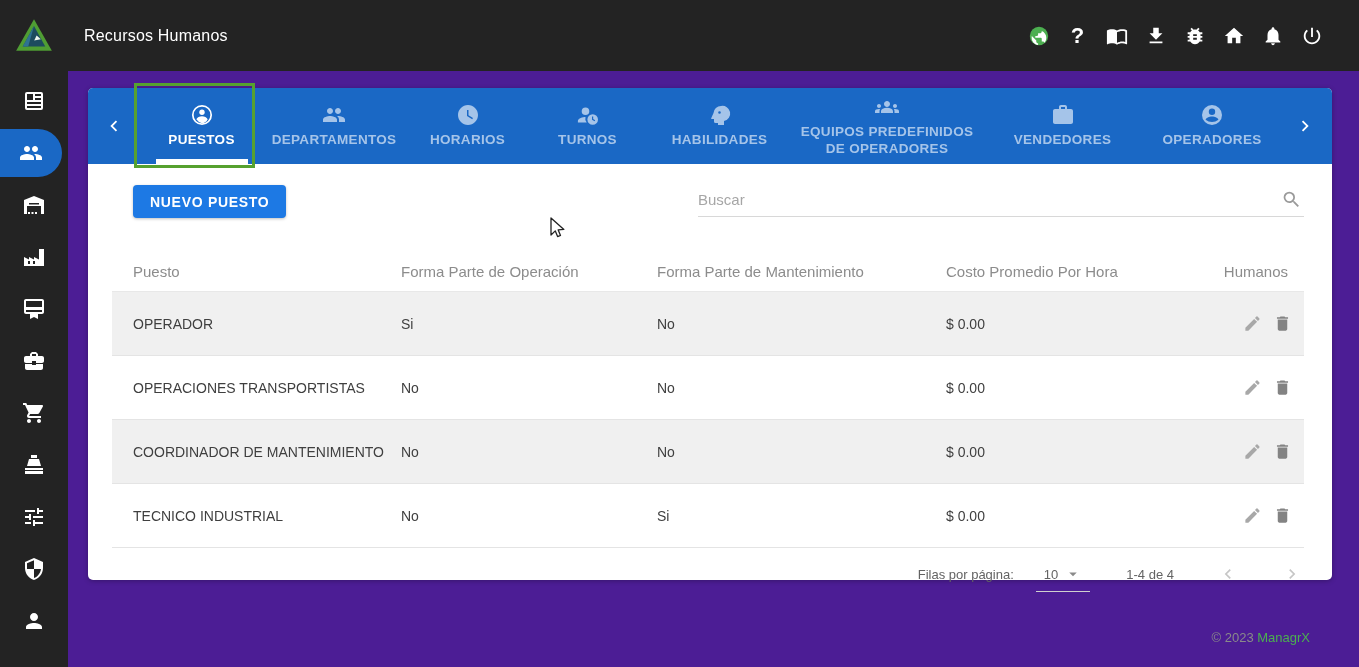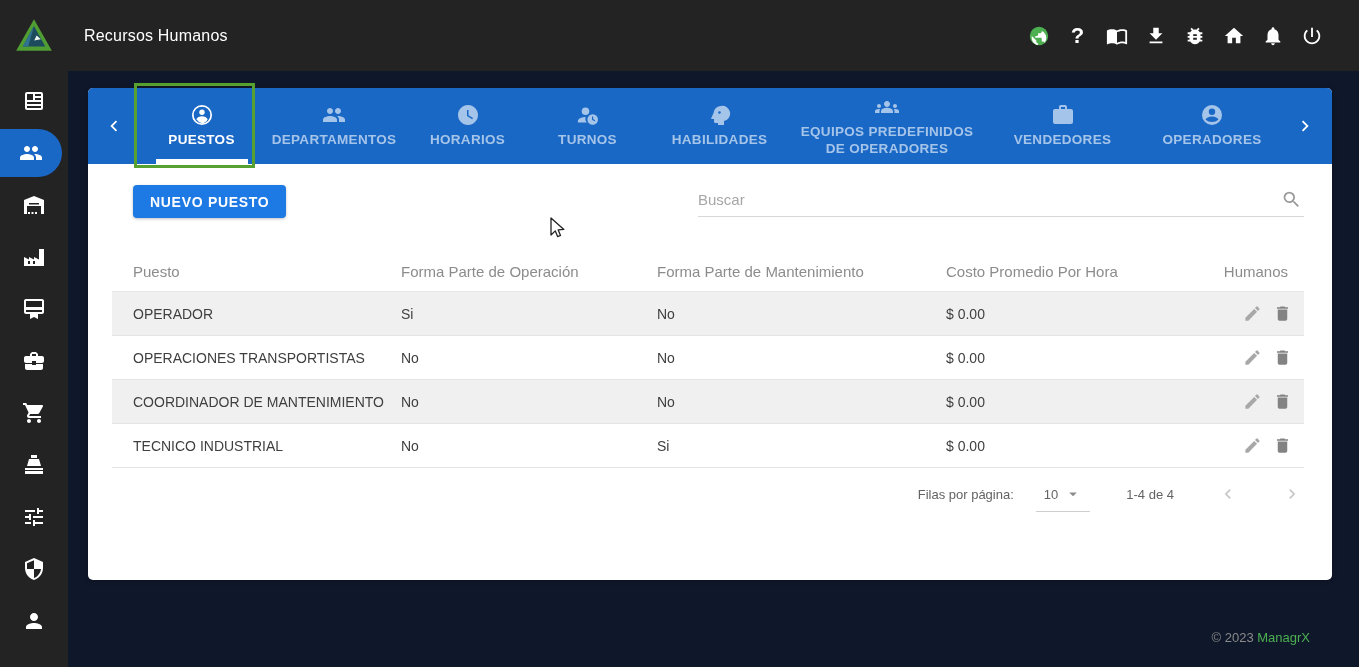--- a/index.html
+++ b/index.html
@@ -18,21 +18,21 @@
   .tb-btn{ width:23px; height:23px; color:#fff; display:flex; align-items:center; justify-content:center; cursor:pointer; }
   .tb-btn svg{ width:22px; height:22px; }
   .qmark{ font-size:22px; font-weight:bold; color:#fff; line-height:1; }
 
   
   .sidebar{ position:absolute; left:0; top:71px; width:68px; height:596px; background:var(--dark); padding-top:4px; z-index:2; }
   .side-item{ height:52px; display:flex; align-items:center; justify-content:center; color:#fff; cursor:pointer; }
   .side-item.active{ width:62px; height:48px; margin:2px 0; background:var(--bar-blue); border-radius:0 26px 26px 0; }
 
   
-  .main{ position:absolute; left:68px; top:71px; width:1291px; height:596px; background:#0f172a; }
+  .main{ position:absolute; left:68px; top:71px; width:1291px; height:596px; background:#4c1d95; }
   .card{ position:absolute; left:20px; top:17px; width:1244px; height:492px; background:#fff; border-radius:5px; box-shadow:0 1px 5px rgba(0,0,0,.28); }
 
   
   .tabbar{ height:76px; background:var(--bar-blue); border-radius:5px 5px 0 0; display:flex; align-items:stretch; }
   .nav-chev{ width:52px; display:flex; align-items:center; justify-content:center; color:#fff; cursor:pointer; }
   .nav-chev.next{ width:54px; }
   .nav-chev svg{ width:22px; height:22px; }
   .tab{ position:relative; display:flex; flex-direction:column; align-items:center; justify-content:center; gap:5px; color:#a5c4e9; font-size:13.5px; font-weight:bold; letter-spacing:.3px; text-align:center; line-height:1.2; cursor:pointer; }
   .tab.active{ color:#fff; }
   .tab.active::after{ content:""; position:absolute; bottom:0; left:50%; transform:translateX(-50%); width:92px; height:5px; background:#fff; }
@@ -43,21 +43,21 @@
   .search{ margin-left:auto; width:606px; height:32px; position:relative; border-bottom:1px solid #d8d8d8; }
   .search input{ width:560px; border:none; outline:none; background:transparent; font-family:"Liberation Sans",sans-serif; font-size:15px; color:#555; padding:6px 0; }
   .search input::placeholder{ color:#a6a6a6; }
   .search-ic{ position:absolute; right:2px; top:4px; color:#9a9a9a; }
   .search-ic svg{ width:21px; height:21px; }
 
   
   .table{ margin:33px 28px 0 24px; }
   .thead,.trow{ display:grid; grid-template-columns:289px 256px 289px 250px 1fr; align-items:center; }
   .thead{ height:41px; color:#8c8c8c; font-size:15px; border-bottom:1px solid #e8e8e8; }
-  .trow{ height:44px; color:#3f3f3f; font-size:14px; border-bottom:1px solid #e4e4e4; }
+  .trow{ height:64px; color:#3f3f3f; font-size:14px; border-bottom:1px solid #e4e4e4; }
   .trow.odd{ background:#f0f0f0; }
   .cell:first-child{ padding-left:21px; }
   .cell.actions{ display:flex; justify-content:flex-end; gap:11px; padding-right:12px; }
   .act{ cursor:pointer; }
   .act svg{ width:19px; height:19px; }
   .act:nth-child(1){ color:#a8a8a8; }
   .act:nth-child(2){ color:#838383; }
 
   
   .pagination{ display:flex; align-items:center; justify-content:flex-end; margin:16px 30px 0 0; color:#636363; font-size:13px; }

